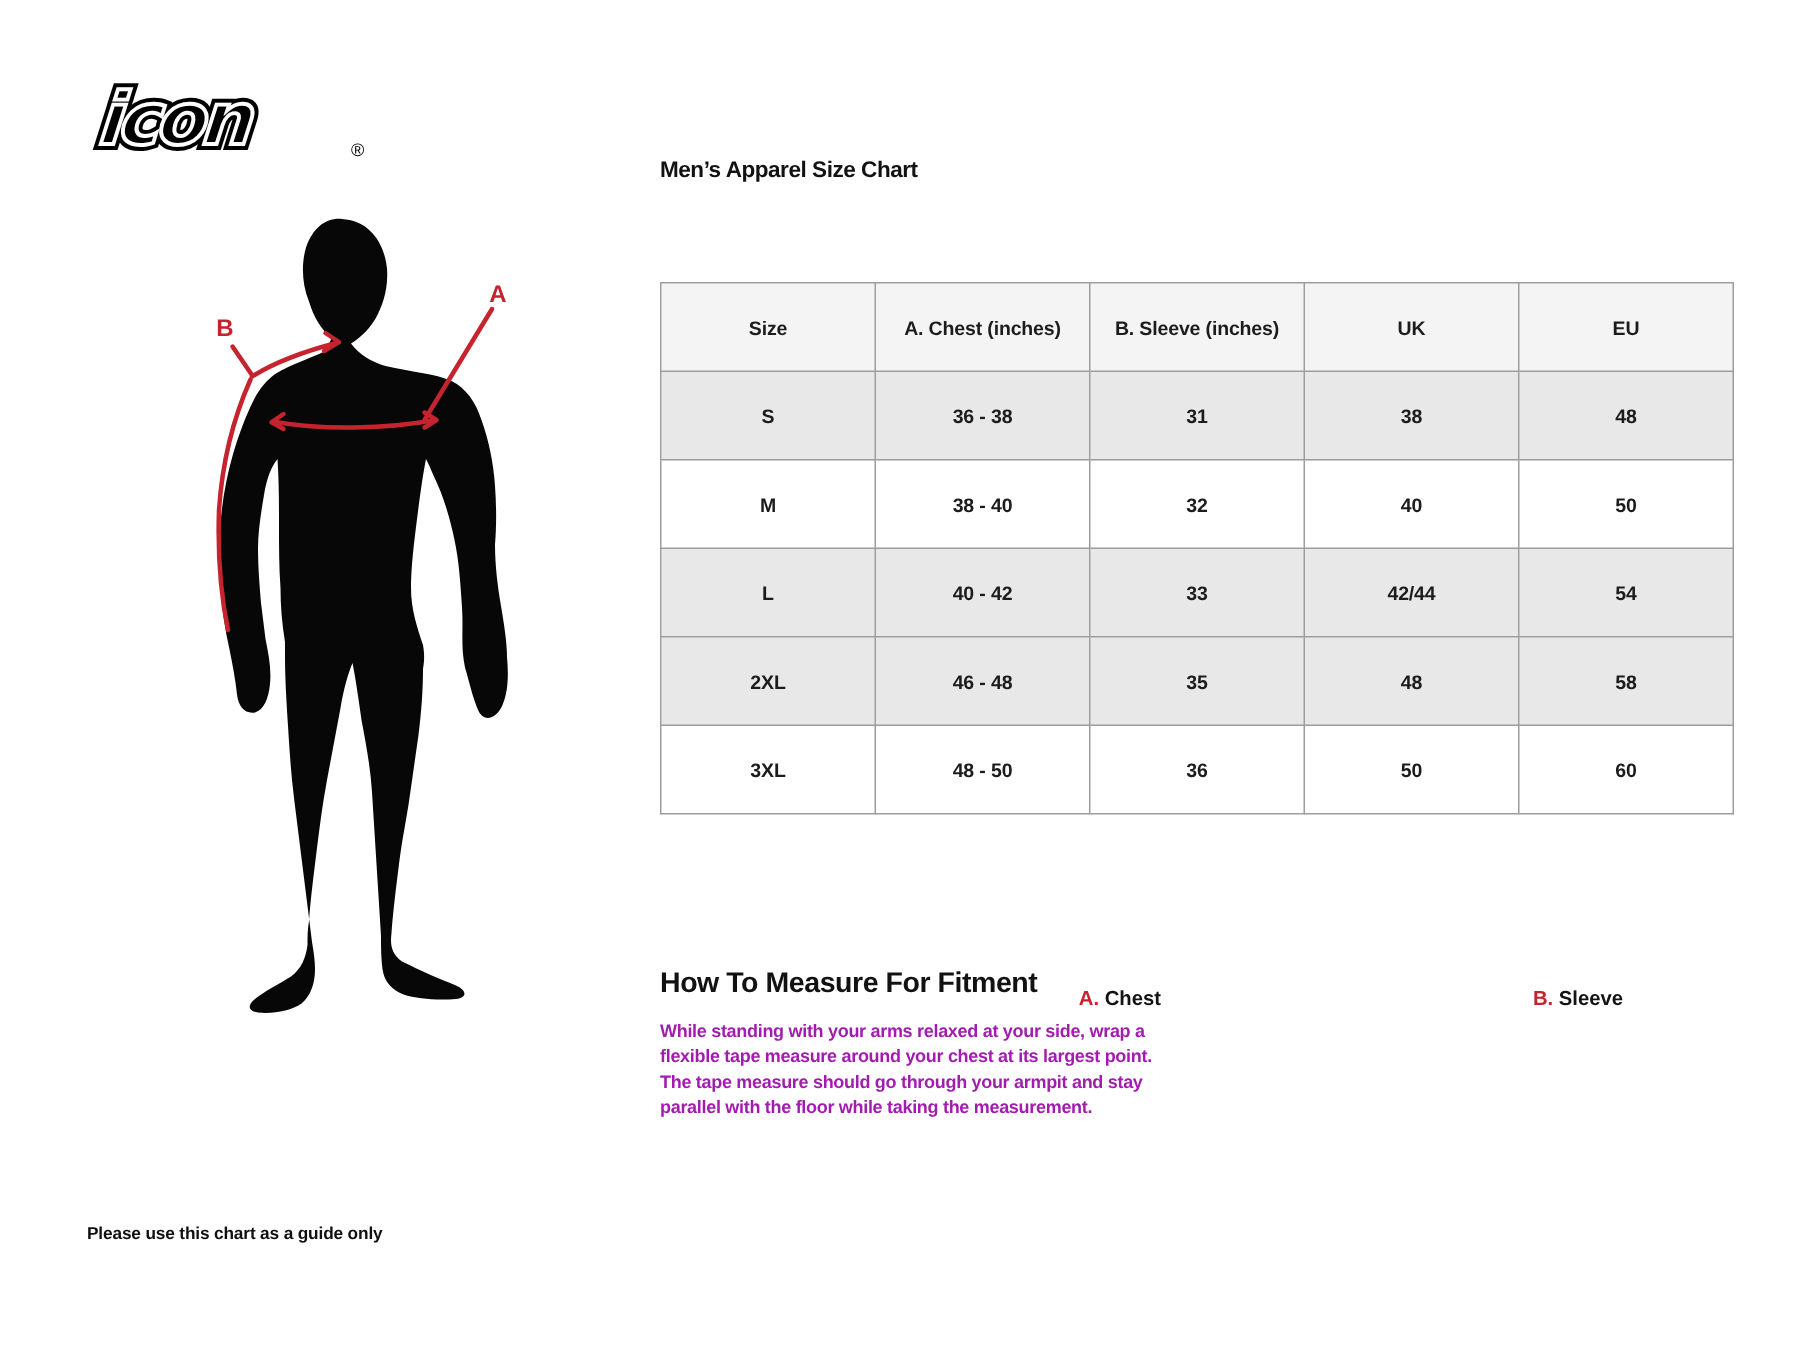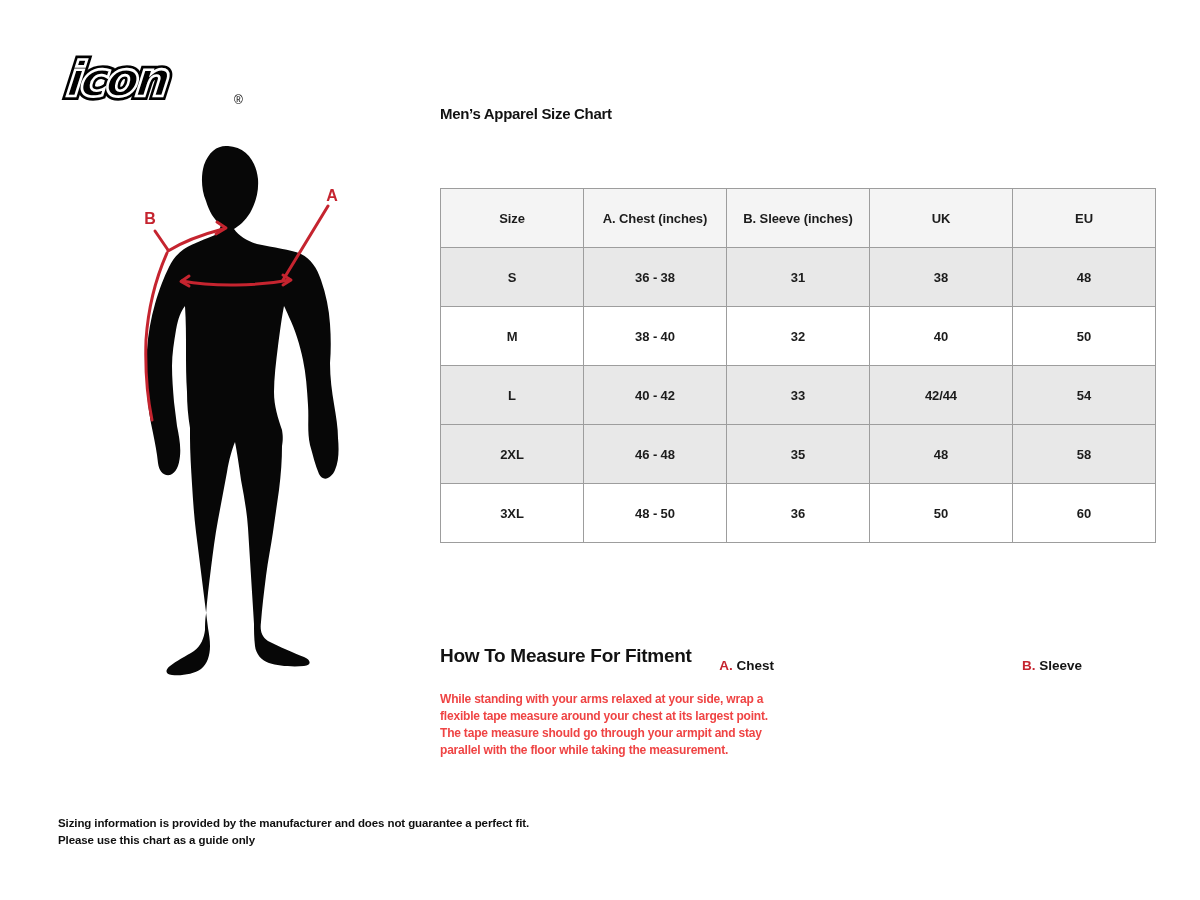--- a/index.html
+++ b/index.html
@@ -27,22 +27,22 @@
   .howto-title {
     position:absolute; left:440px; top:645px;
     font-size:19px; font-weight:700; letter-spacing:-0.3px; color:#121212;
   }
   .measure-col { position:absolute; top:658px; width:334px; }
   .col-a { left:440px; }
   .col-b { left:748px; }
   .measure-head { font-size:13.5px; font-weight:700; color:#141414;text-align:right; }
   .marker { color:#c5242f; }
   .measure-text {
-    margin-top:18px; font-size:12px; font-weight:700; line-height:1.42;
-    letter-spacing:-0.2px; color:#ef4444;
+    margin-top:6px; font-size:12px; font-weight:700; line-height:1.42;
+    letter-spacing:-0.2px; color:#a21caf;
   }
   .footer {
     position:absolute; left:58px; top:815px;
     font-size:11.5px; font-weight:700; line-height:1.45;
     letter-spacing:-0.1px; color:#101010;
   }
 </style>
 </head>
 <body>
 
@@ -216,17 +216,16 @@
   </div>
 
   <div class="measure-col col-b">
     <div class="measure-head">
       <span class="marker">B.</span>
       <span>Sleeve</span>
     </div>
   </div>
 
   <div class="footer">
-    <div>Sizing information is provided by the manufacturer and does not guarantee a perfect fit.</div>
     <div>Please use this chart as a guide only</div>
   </div>
 
 </div>
 
 </body></html>

